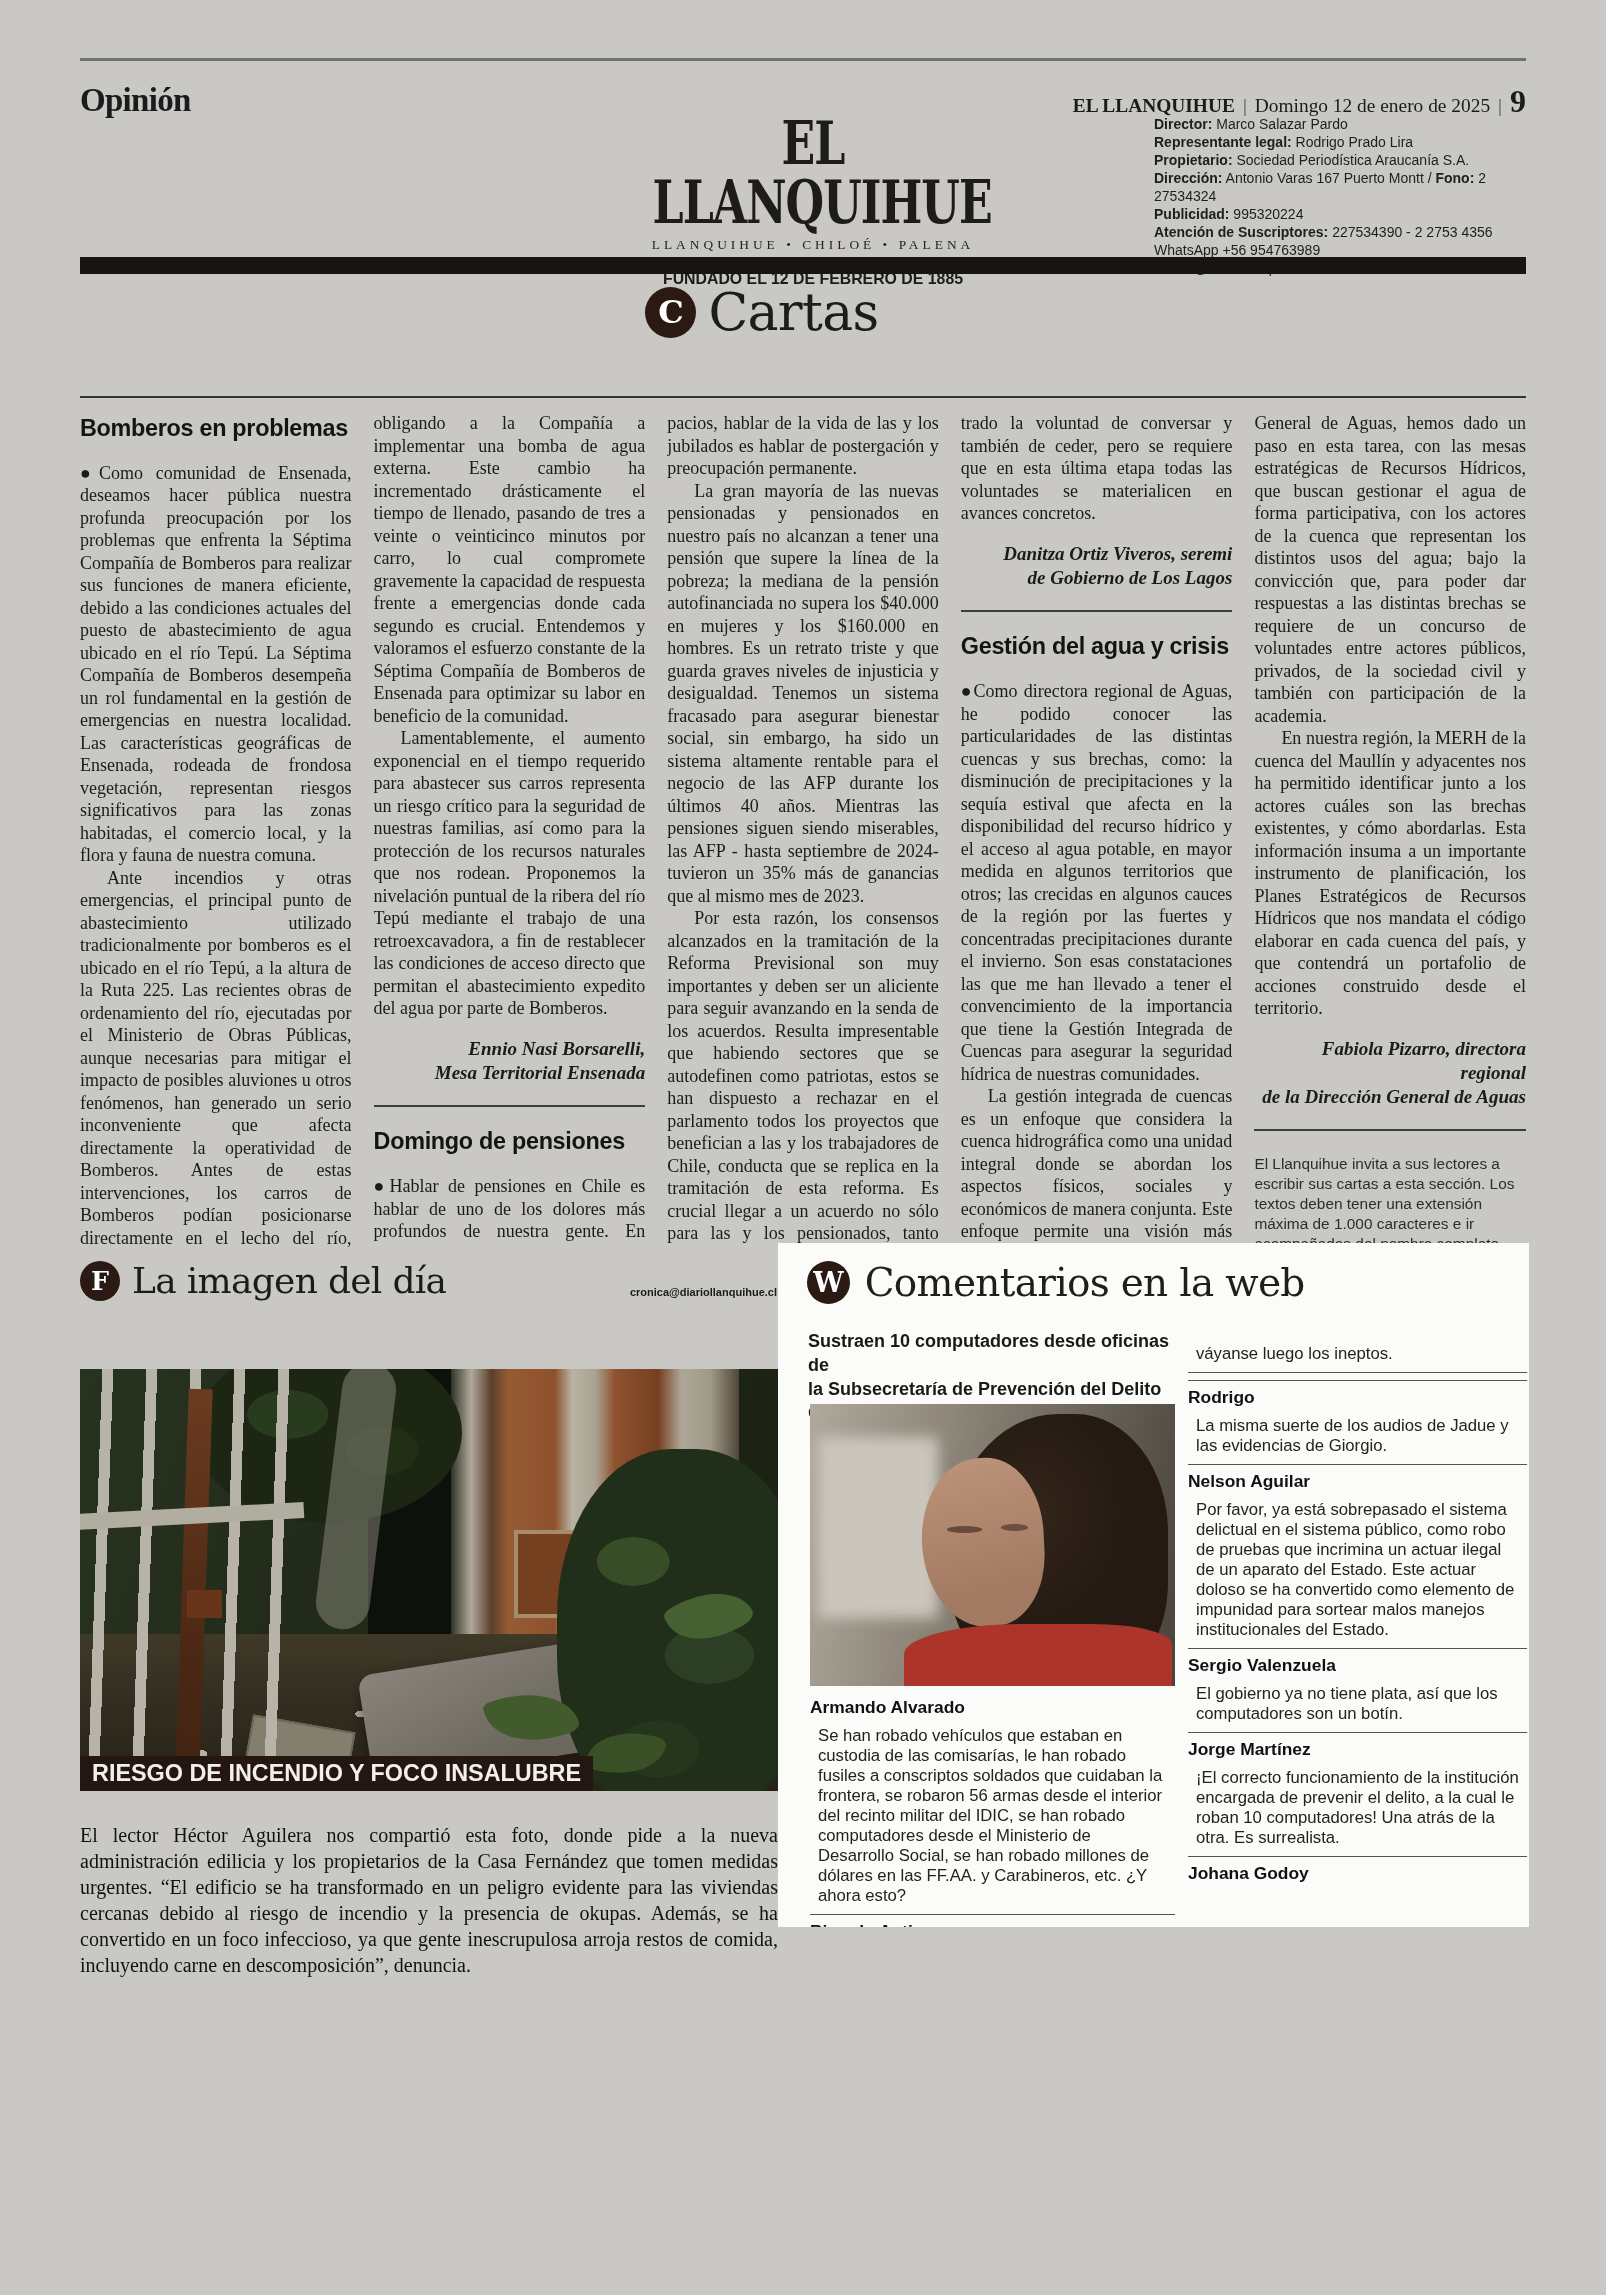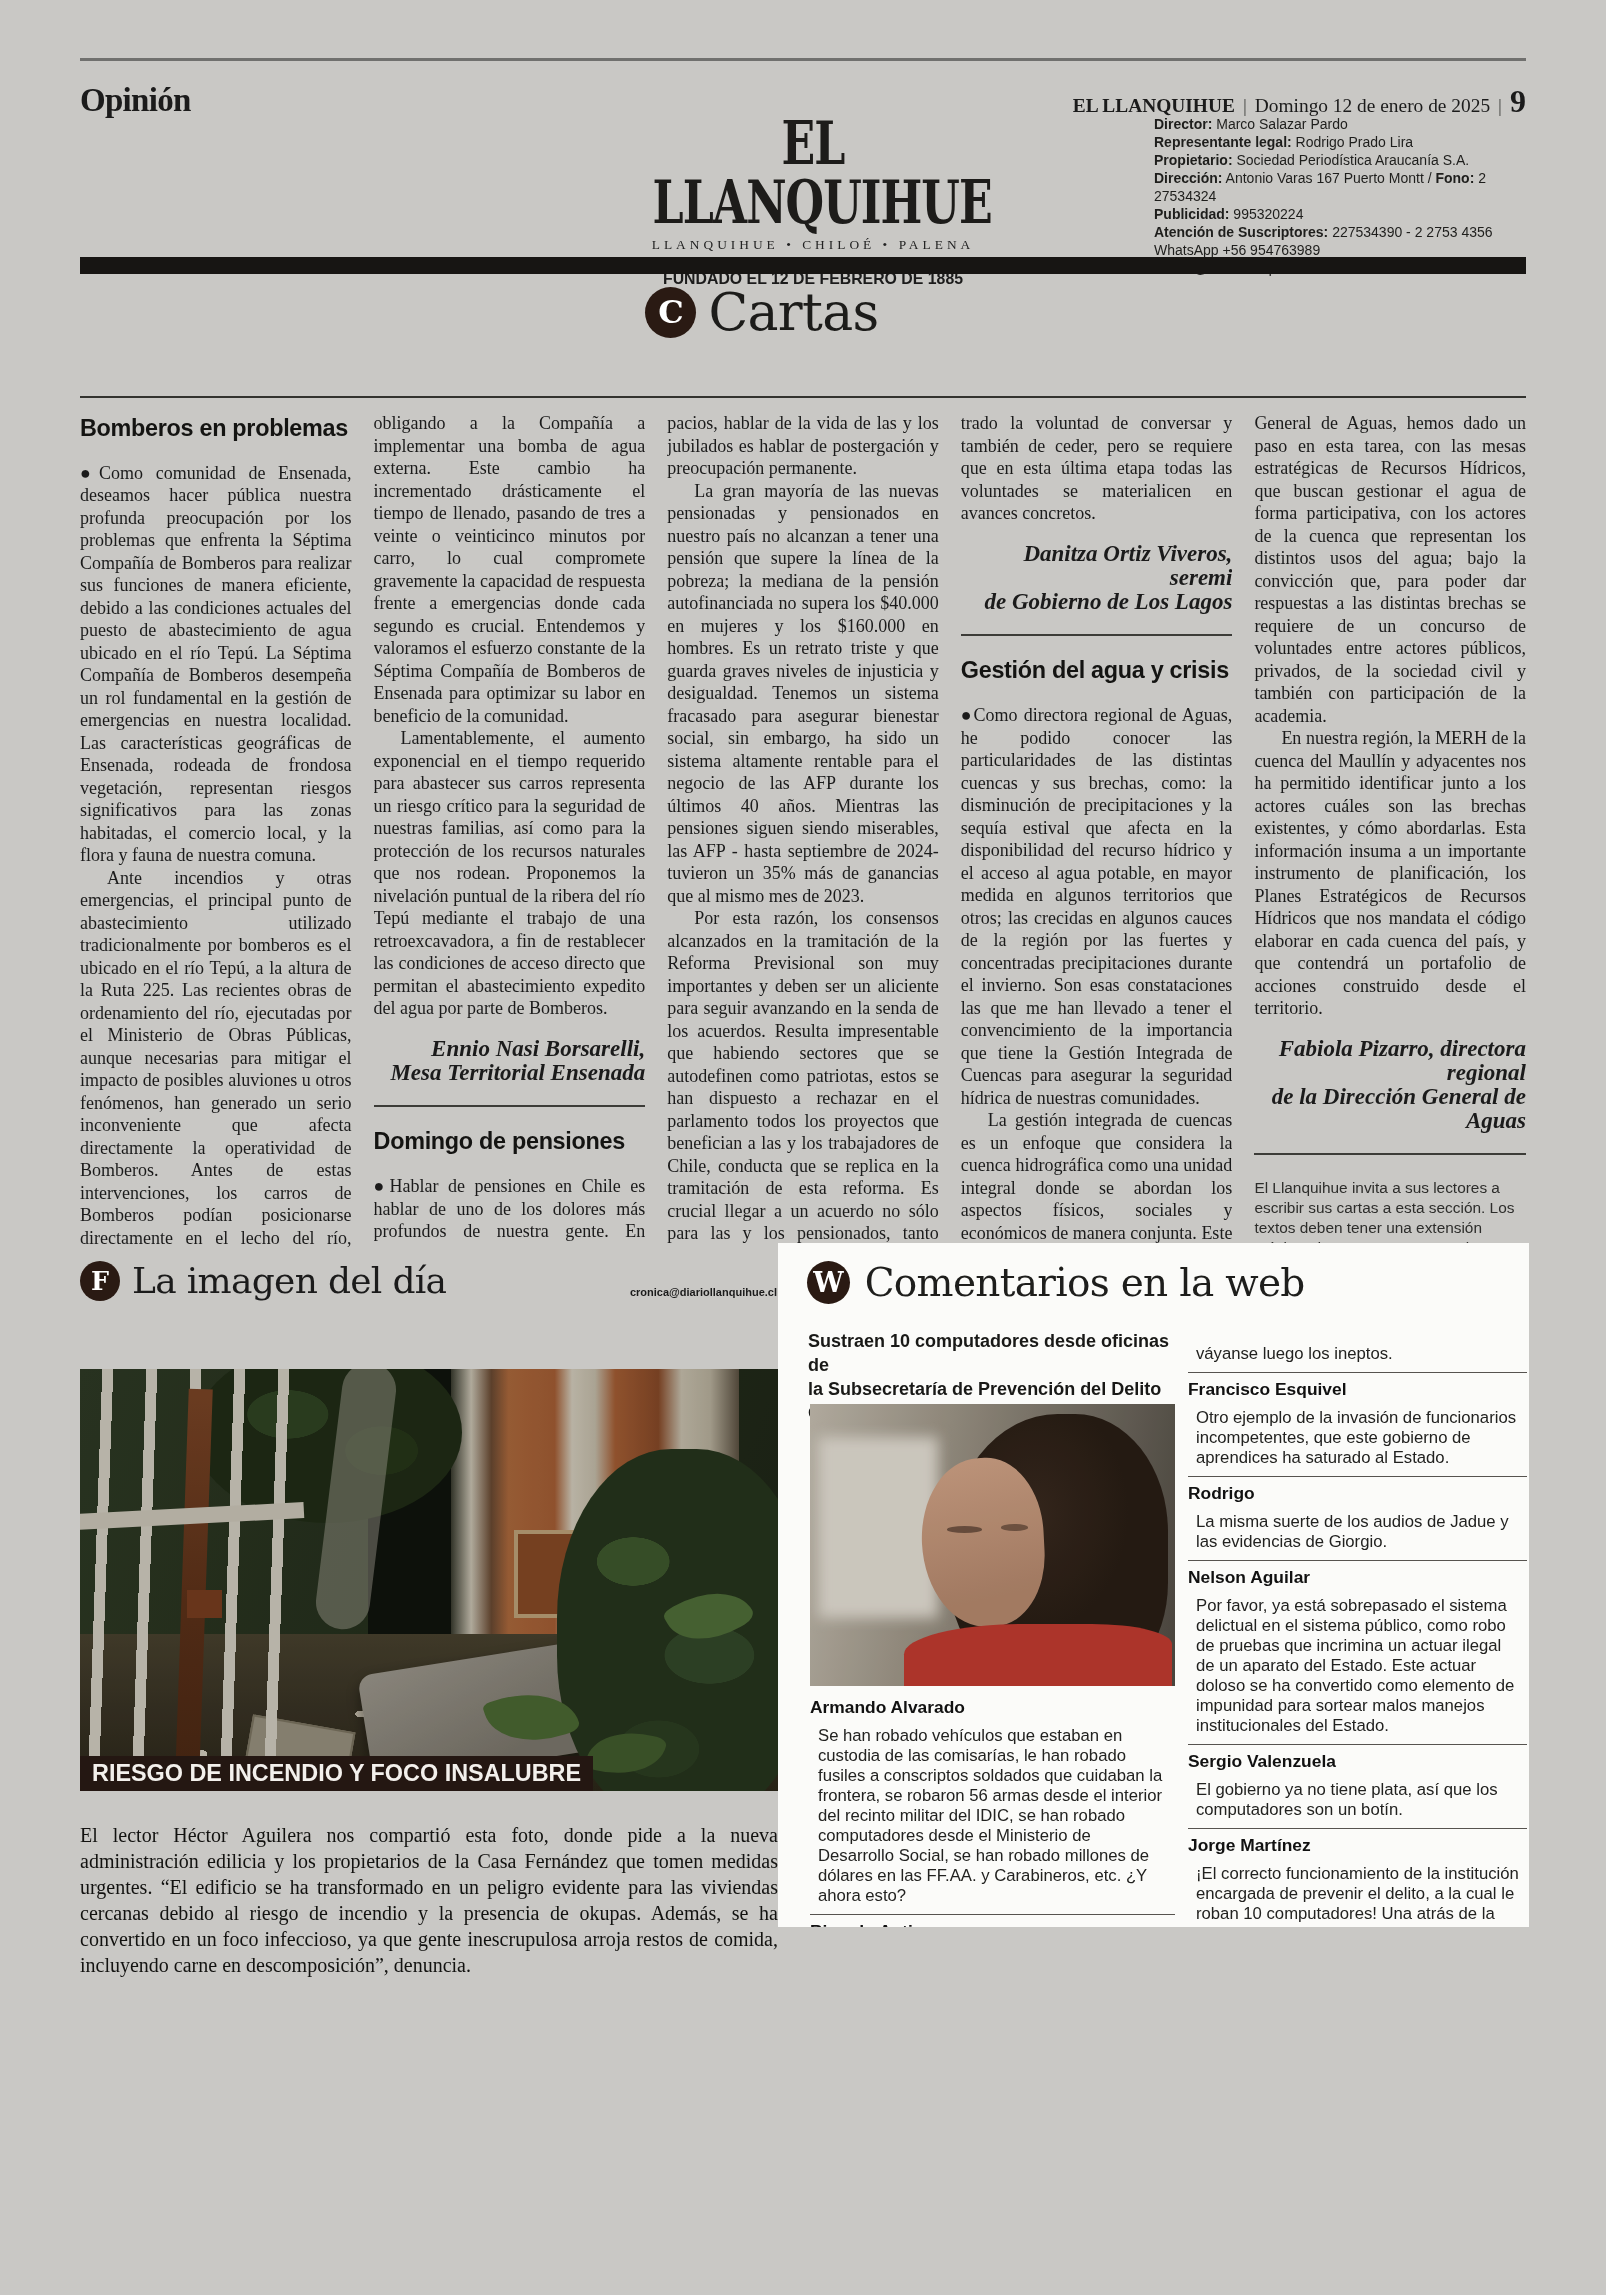--- a/index.html
+++ b/index.html
@@ -29,21 +29,21 @@
   .cartas-circ{width:51px;height:51px;font-size:32px;}
   .cartas-title{font-family:"DejaVu Serif",serif;font-size:52px;letter-spacing:-0.7px;color:#1c1c1a;}
   .rule-top{position:absolute;left:80px;top:396px;width:1446px;height:2px;background:#33332f;}
 
   
   .cols{position:absolute;left:80px;top:412px;width:1446px;height:835px;display:flex;gap:22px;overflow:hidden;}
   .col{flex:1 1 0;overflow:hidden;}
   h3.letter{font-family:"Liberation Sans",sans-serif;font-size:23.4px;font-weight:700;margin:2.7px 0 20px 0;letter-spacing:-0.3px;color:#141412;}
   p.body{font-size:18px;line-height:22.5px;text-align:justify;margin:0;}
   p.ind{text-indent:27px;}
-  .sig{font-weight:700;font-style:italic;font-size:23px;line-height:24px;text-align:right;margin:17.4px 0 0 0;}
+  .sig{font-weight:700;font-style:italic;font-size:19px;line-height:24px;text-align:right;margin:17.4px 0 0 0;}
   .lrule{border:none;border-top:2px solid #3c3c38;margin:20px 0 21.4px 0;}
   .note{font-family:"Liberation Sans",sans-serif;font-size:15.4px;line-height:20px;color:#2d2d2b;margin-top:23px;}
 
   
   .img-hd{position:absolute;left:80px;top:1260px;width:697px;display:flex;justify-content:space-between;align-items:flex-end;}
   .img-hd-left{display:flex;align-items:center;gap:12px;}
   .img-circ{width:40px;height:40px;font-size:25.4px;}
   .img-title{font-family:"DejaVu Serif",serif;font-size:36px;letter-spacing:-0.7px;}
   .img-email{font-family:"Liberation Sans",sans-serif;font-weight:700;font-size:11px;padding-bottom:2.7px;}
 
@@ -264,24 +264,20 @@
         <p class="cmt-name">Ricardo Antinao</p>
         <p class="cmt-text">Si roban en una oficina que previene los delitos, entonces qué esperamos los chilenos comunes y corrientes.</p>
       </div>
     </div>
 
     <div class="cmts-right">
       <div>
         <p class="cmt-text">váyanse luego los ineptos.</p>
       </div>
       <hr class="crule">
-      <div>
-        <p class="cmt-name">Francisco Esquivel</p>
-        <p class="cmt-text">Otro ejemplo de la invasión de funcionarios incompetentes, que este gobierno de aprendices ha saturado al Estado.</p>
-      </div>
       <hr class="crule">
       <div>
         <p class="cmt-name">Rodrigo</p>
         <p class="cmt-text">La misma suerte de los audios de Jadue y las evidencias de Giorgio.</p>
       </div>
       <hr class="crule">
       <div>
         <p class="cmt-name">Nelson Aguilar</p>
         <p class="cmt-text">Por favor, ya está sobrepasado el sistema delictual en el sistema público, como robo de pruebas que incrimina un actuar ilegal de un aparato del Estado. Este actuar doloso se ha convertido como elemento de impunidad para sortear malos manejos institucionales del Estado.</p>
       </div>

